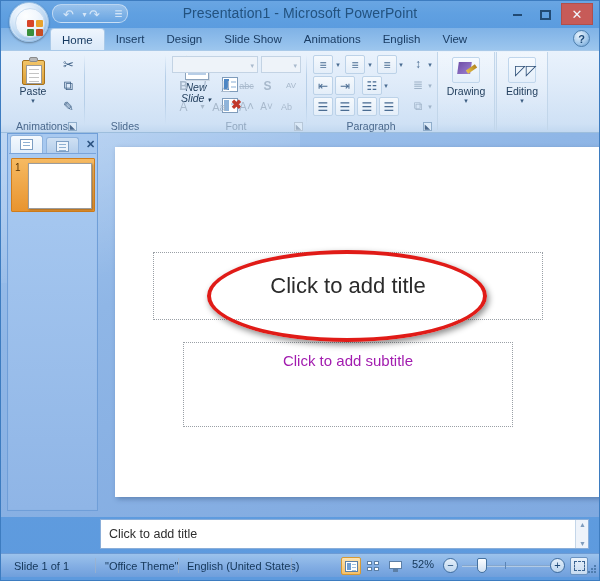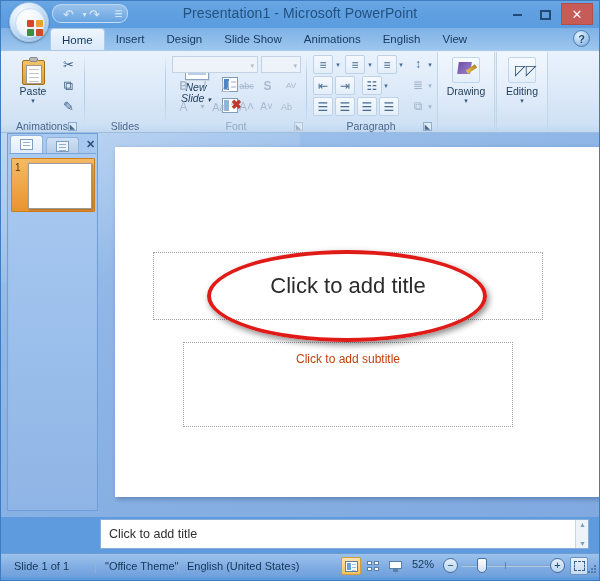--- a/index.html
+++ b/index.html
@@ -298,21 +298,21 @@
     position: absolute; border: 1px dotted #9aa0a6;
     display: flex; align-items: center; justify-content: center;
   }
   .ph-title { left: 38px; top: 105px; width: 390px; height: 68px; }
   .ph-sub   { left: 68px; top: 195px; width: 330px; height: 85px; }
   .ph-title .ph-txt {
     font-size: 22px; color: #2b2b2b;
   }
   .ph-sub { align-items: flex-start; }
   .ph-sub .ph-txt {
-    font-size: 12px; color: #c2410c; margin-top: 9px;
+    font-size: 15px; color: #a21caf; margin-top: 9px;
   }
   .annot-ellipse {
     position: absolute; left: 92px; top: 103px; width: 280px; height: 92px;
     border: 4px solid #e01b17; border-radius: 50%;
     box-shadow: 2px 3px 6px rgba(0,0,0,.45);
     pointer-events: none;
   }
 
   
   .notes-wrap {

